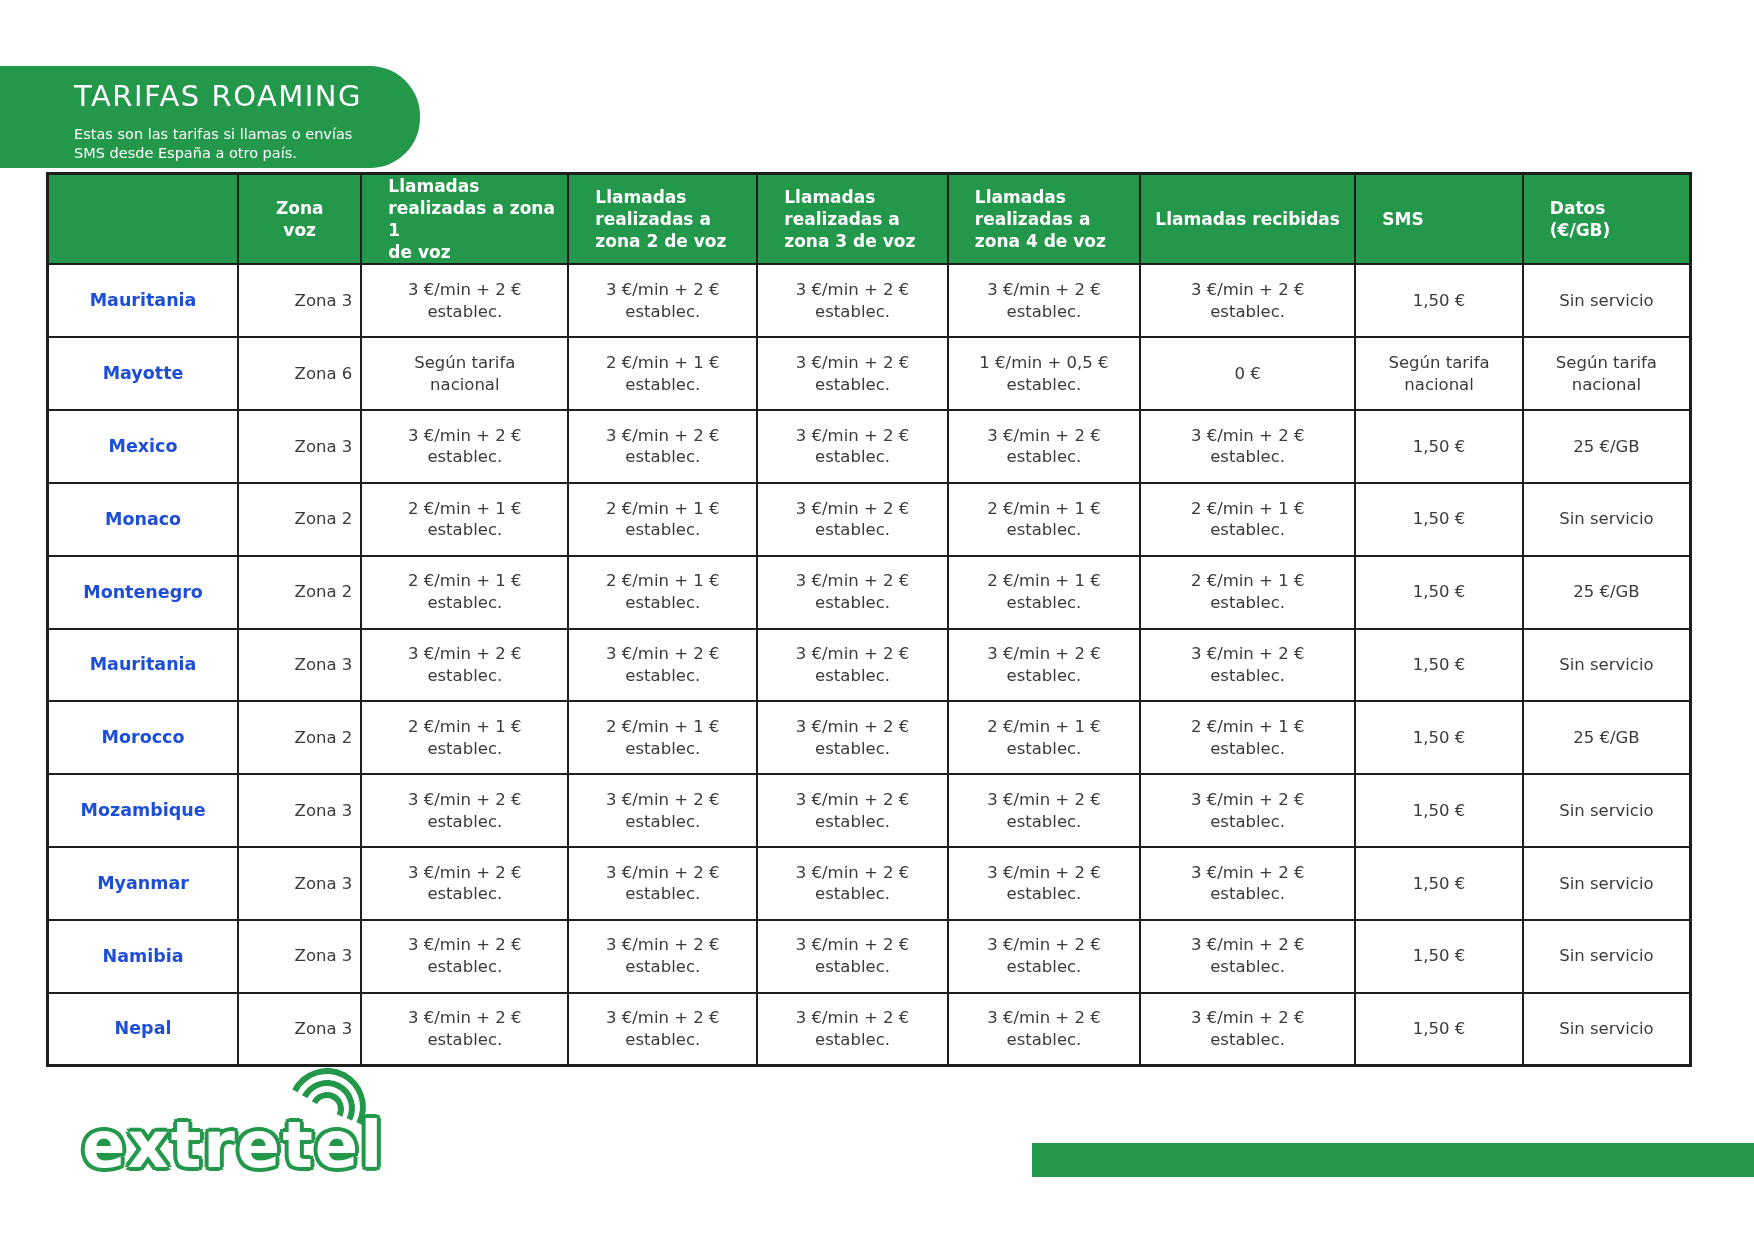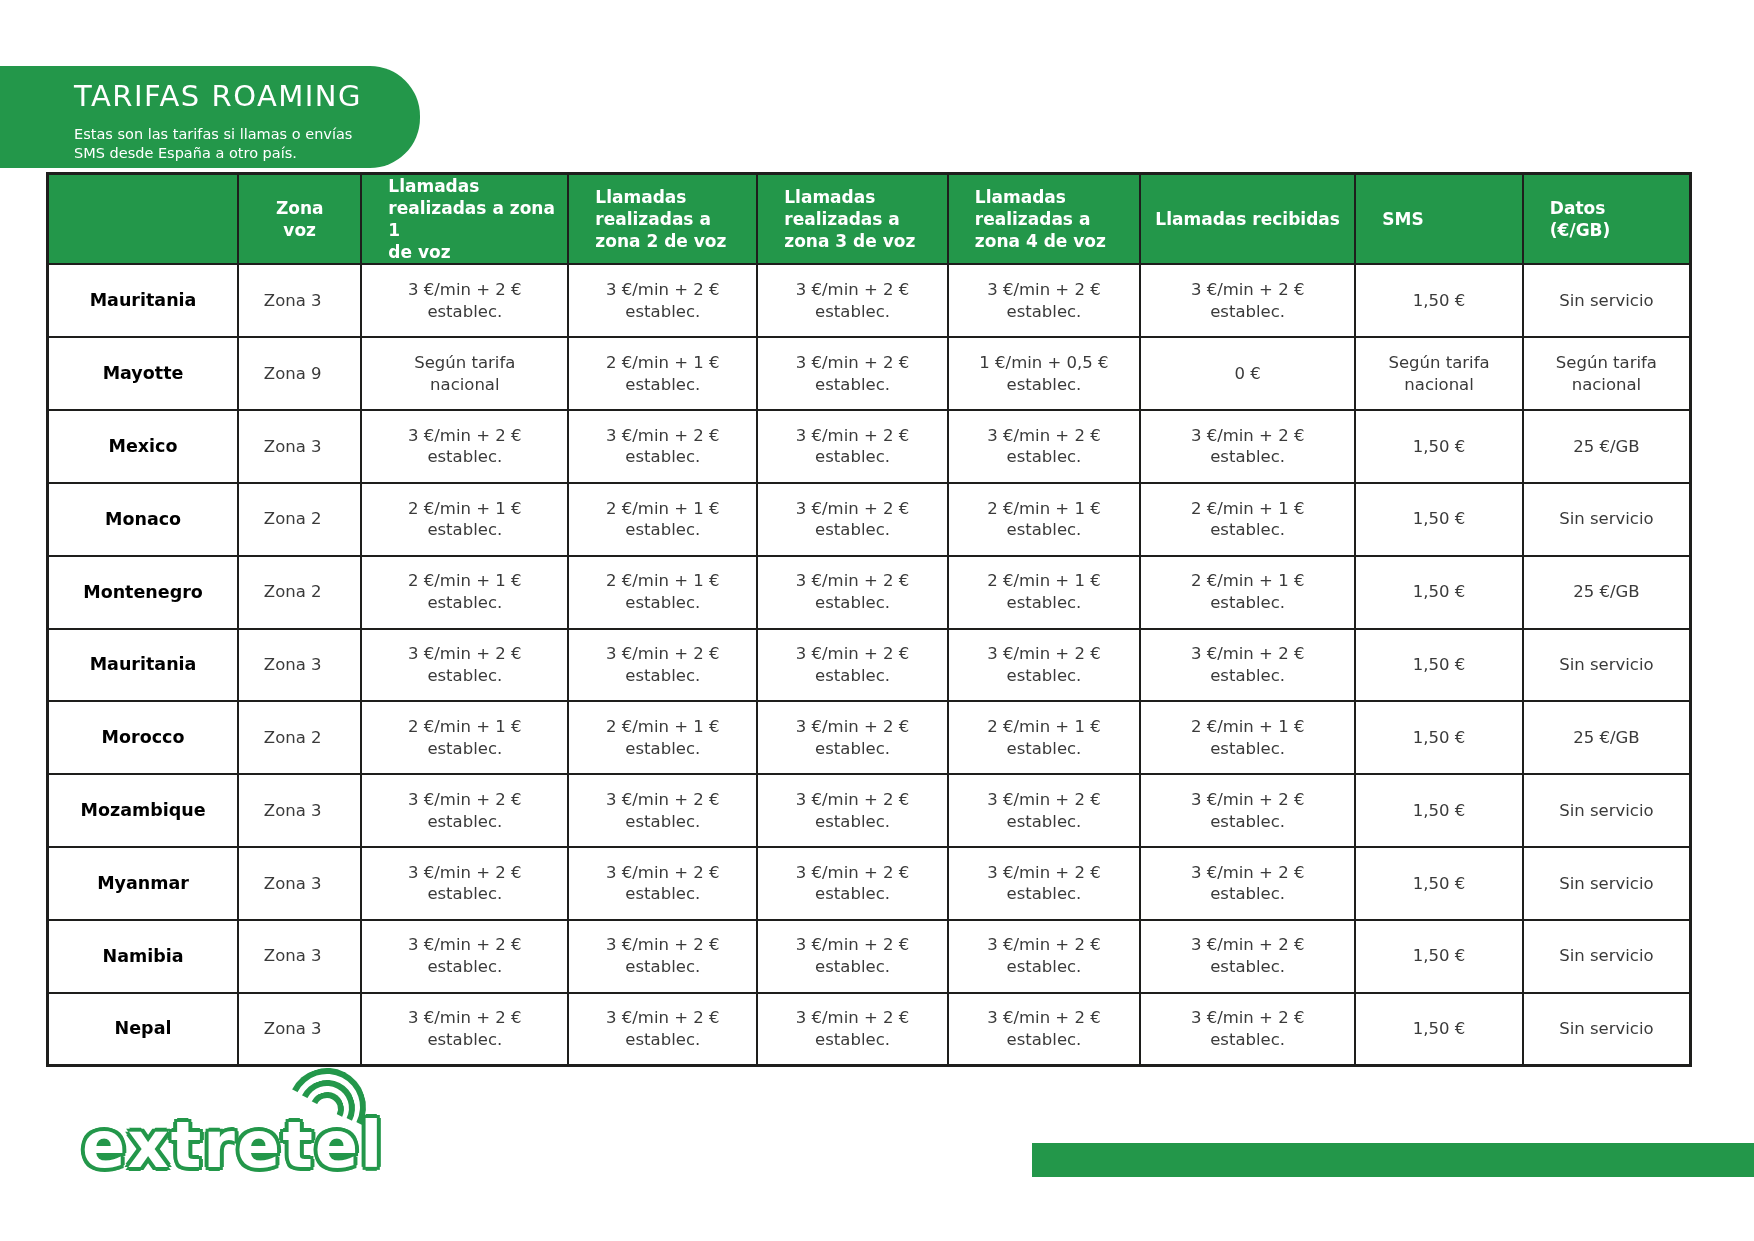--- a/index.html
+++ b/index.html
@@ -32,22 +32,22 @@
   thead th{
     background:#23974a;color:#ffffff;font-weight:700;font-size:17px;line-height:1.3;
     height:89px;text-align:left;padding:0 6px 0 26px;
   }
   thead th.center{text-align:center;padding:0 4px;}
   thead th.empty{padding:0;}
   tbody td{
     background:#ffffff;color:#3a3a3a;font-size:16.5px;line-height:1.32;
     height:61.8px;text-align:center;padding:2px 4px;
   }
-  tbody td.c0{font-weight:700;color:#000000;font-size:17.5px;}
-  tbody td.c1{padding-right:18px;}
+  tbody td.c0{font-weight:700;color:#1d4ed8;font-size:17.5px;}
+  tbody td.c1{text-align:right;padding-right:8px;}
   
   .bottom-bar{
     position:absolute;left:1032px;top:1143px;width:722px;height:34px;background:#23974a;
   }
   
   .logo{position:absolute;left:82px;top:1108px;width:320px;height:120px;}
   .logo-text{
     font-size:64px;font-weight:700;letter-spacing:2px;color:#ffffff;
     text-shadow:
       -3px -3px 0 #23974a, 3px -3px 0 #23974a, -3px 3px 0 #23974a, 3px 3px 0 #23974a,
@@ -118,21 +118,21 @@
 establec.</td>
         <td class="c5">3 €/min + 2 €
 establec.</td>
         <td class="c6">3 €/min + 2 €
 establec.</td>
         <td class="c7">1,50 €</td>
         <td class="c8">Sin servicio</td>
       </tr>
       <tr>
         <td class="c0">Mayotte</td>
-        <td class="c1">Zona 9</td>
+        <td class="c1">Zona 6</td>
         <td class="c2">Según tarifa
 nacional</td>
         <td class="c3">2 €/min + 1 €
 establec.</td>
         <td class="c4">3 €/min + 2 €
 establec.</td>
         <td class="c5">1 €/min + 0,5 €
 establec.</td>
         <td class="c6">0 €</td>
         <td class="c7">Según tarifa

